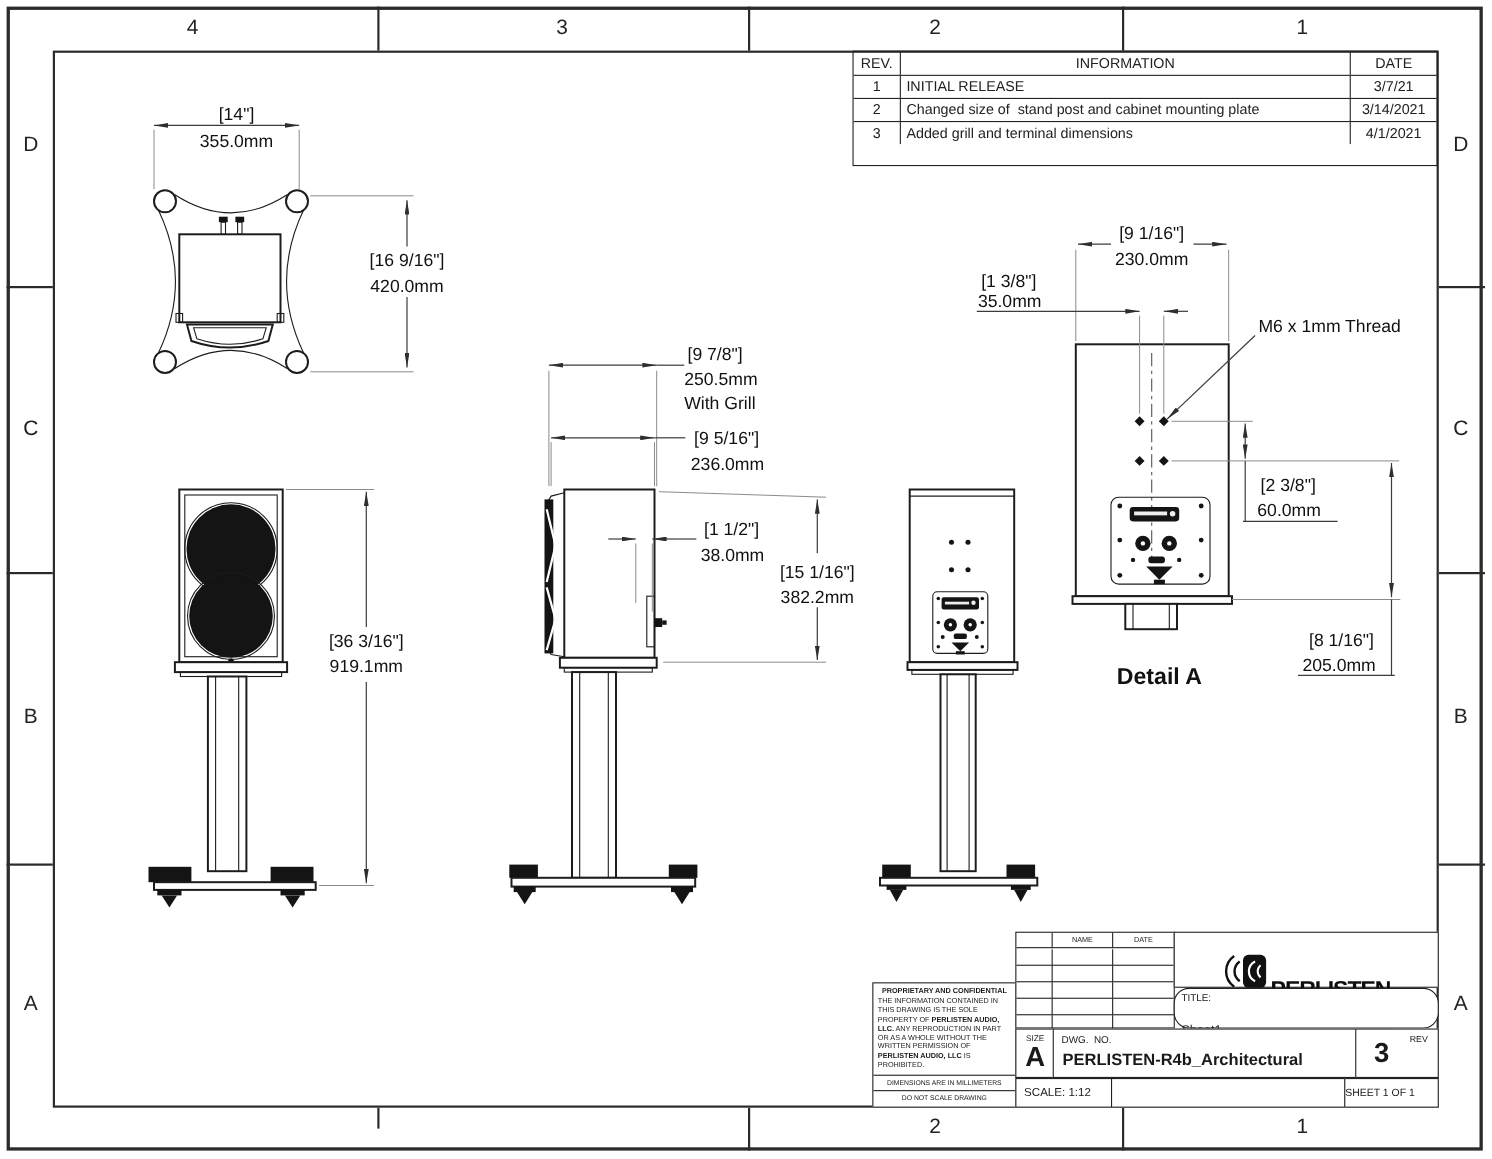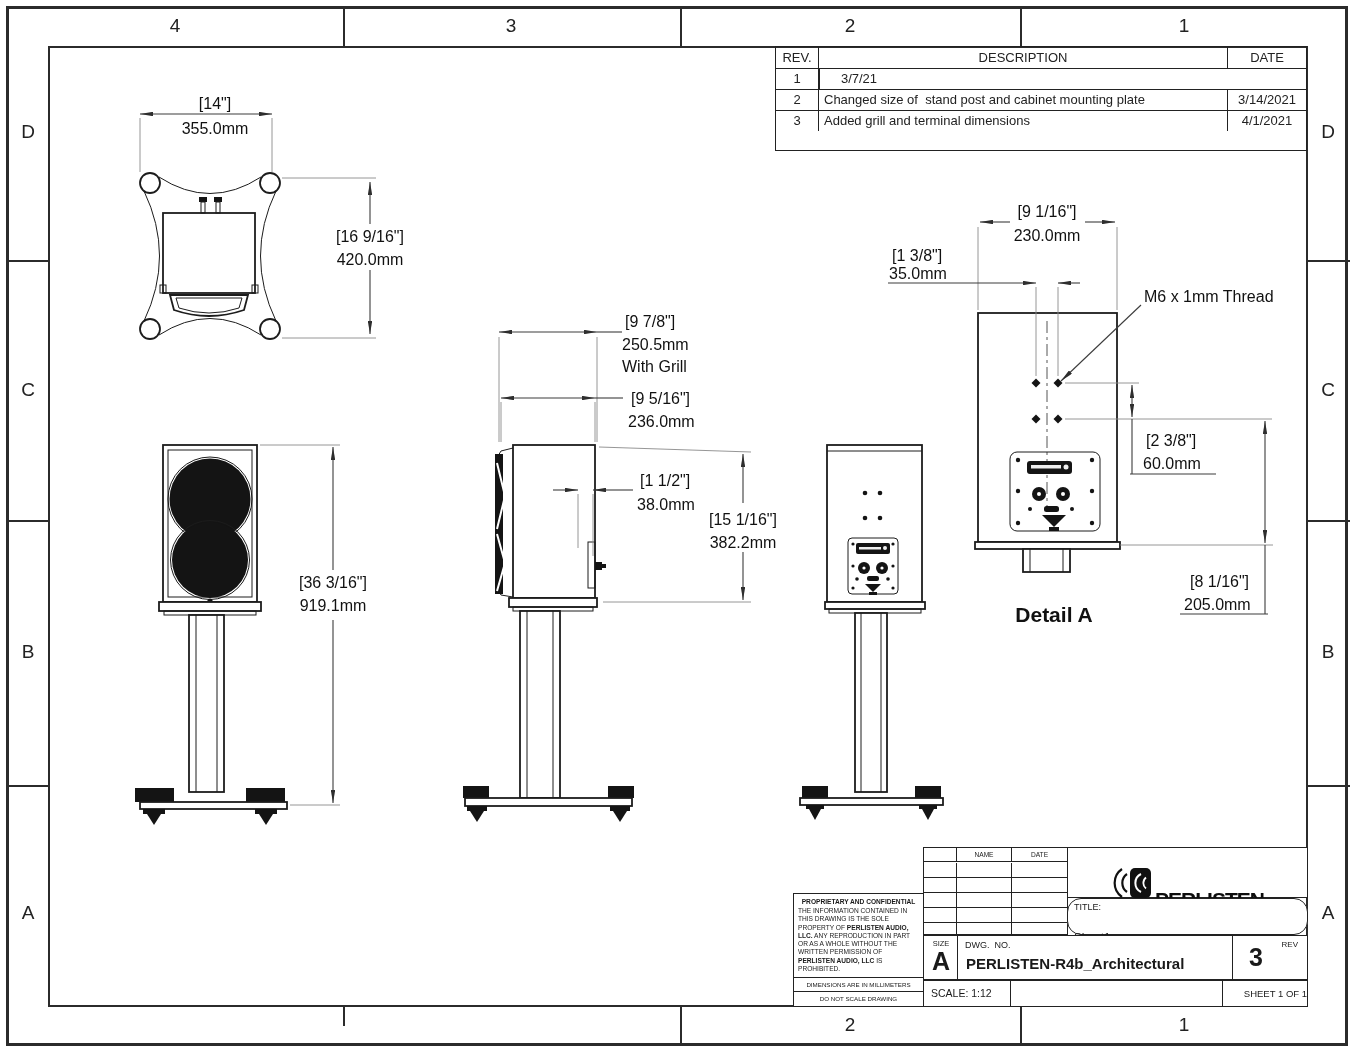--- a/index.html
+++ b/index.html
@@ -52,21 +52,21 @@
   .size-label { font-size:7.5px; margin-top:3px; }
   .size-value { font-size:25px; font-weight:bold; line-height:26px; }
   .dwg-cell { left:164px; top:88px; width:307px; height:45px; }
   .dwg-label { font-size:9px; margin:4px 0 0 7px; white-space:pre; }
   .dwg-value { font-size:15px; font-weight:bold; margin:5px 0 0 8px; }
   .rev-cell { left:439px; top:88px; width:76px; height:45px; }
   .rev-lbl { position:absolute; right:9px; top:4px; font-size:8px; }
   .rev-big { position:absolute; left:16px; top:7px; font-size:25px; font-weight:bold; }
   .scale-cell { left:130px; top:133px; width:88px; height:27px; font-size:10.5px; line-height:25px; padding-left:7px; }
   .blank-cell { left:217px; top:133px; width:213px; height:27px; }
-  .sheet-cell { left:429px; top:133px; width:86px; height:27px; font-size:9.5px; line-height:25px; text-align:right; }
+  .sheet-cell { left:429px; top:133px; width:86px; height:27px; font-size:9.5px; line-height:25px; text-align:left; }
   
   svg.view { position:absolute; overflow:visible; }
   .ol   { stroke:#1c1c1c; fill:#fff; stroke-width:1.8; }
   .olt  { stroke:#1c1c1c; fill:none; stroke-width:1; }
   .blk  { fill:#141414; stroke:none; }
   .dim  { stroke:#3c3c3c; stroke-width:1.1; fill:none; }
   .ext  { stroke:#8a8a8a; stroke-width:0.9; fill:none; }
   .cl   { stroke:#555; stroke-width:1; fill:none; }
   .dtx  { font-size:16px; fill:#111; }
   .dtl  { font-size:21px; font-weight:bold; fill:#111; }
@@ -111,25 +111,26 @@
   <span class="zone" style="left:17px;top:641px">B</span>
   <span class="zone" style="left:17px;top:902px">A</span>
   <span class="zone" style="left:1317px;top:121px">D</span>
   <span class="zone" style="left:1317px;top:379px">C</span>
   <span class="zone" style="left:1317px;top:641px">B</span>
   <span class="zone" style="left:1317px;top:902px">A</span>
 
   <div class="rev-table">
     <div class="rt-row rt-head">
       <div class="c-rev">REV.</div>
-      <div class="c-desc center">DESCRIPTION</div>
+      <div class="c-desc center">INFORMATION</div>
       <div class="c-date">DATE</div>
     </div>
     <div class="rt-row rt-data">
       <div class="c-rev">1</div>
+      <div class="c-desc">INITIAL RELEASE</div>
       <div class="c-date">3/7/21</div>
     </div>
     <div class="rt-row rt-data">
       <div class="c-rev">2</div>
       <div class="c-desc">Changed size of  stand post and cabinet mounting plate</div>
       <div class="c-date">3/14/2021</div>
     </div>
     <div class="rt-row rt-data">
       <div class="c-rev">3</div>
       <div class="c-desc">Added grill and terminal dimensions</div>

